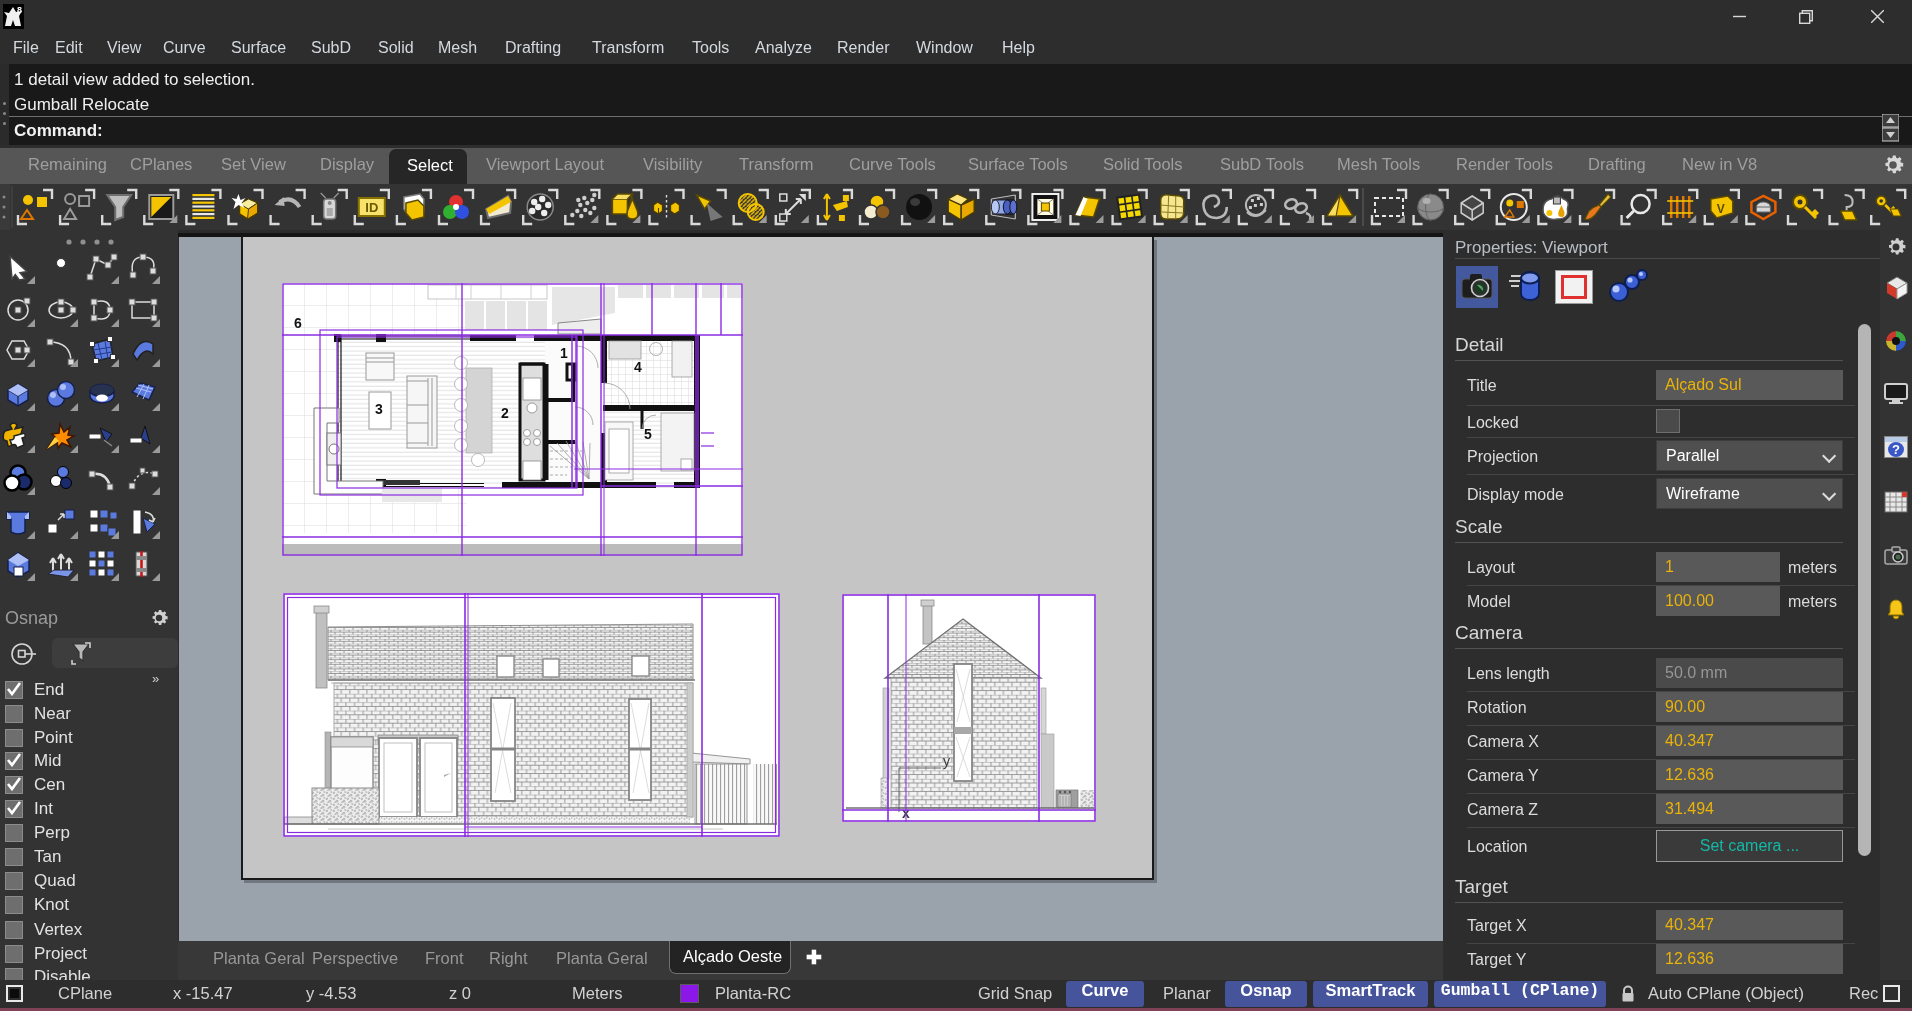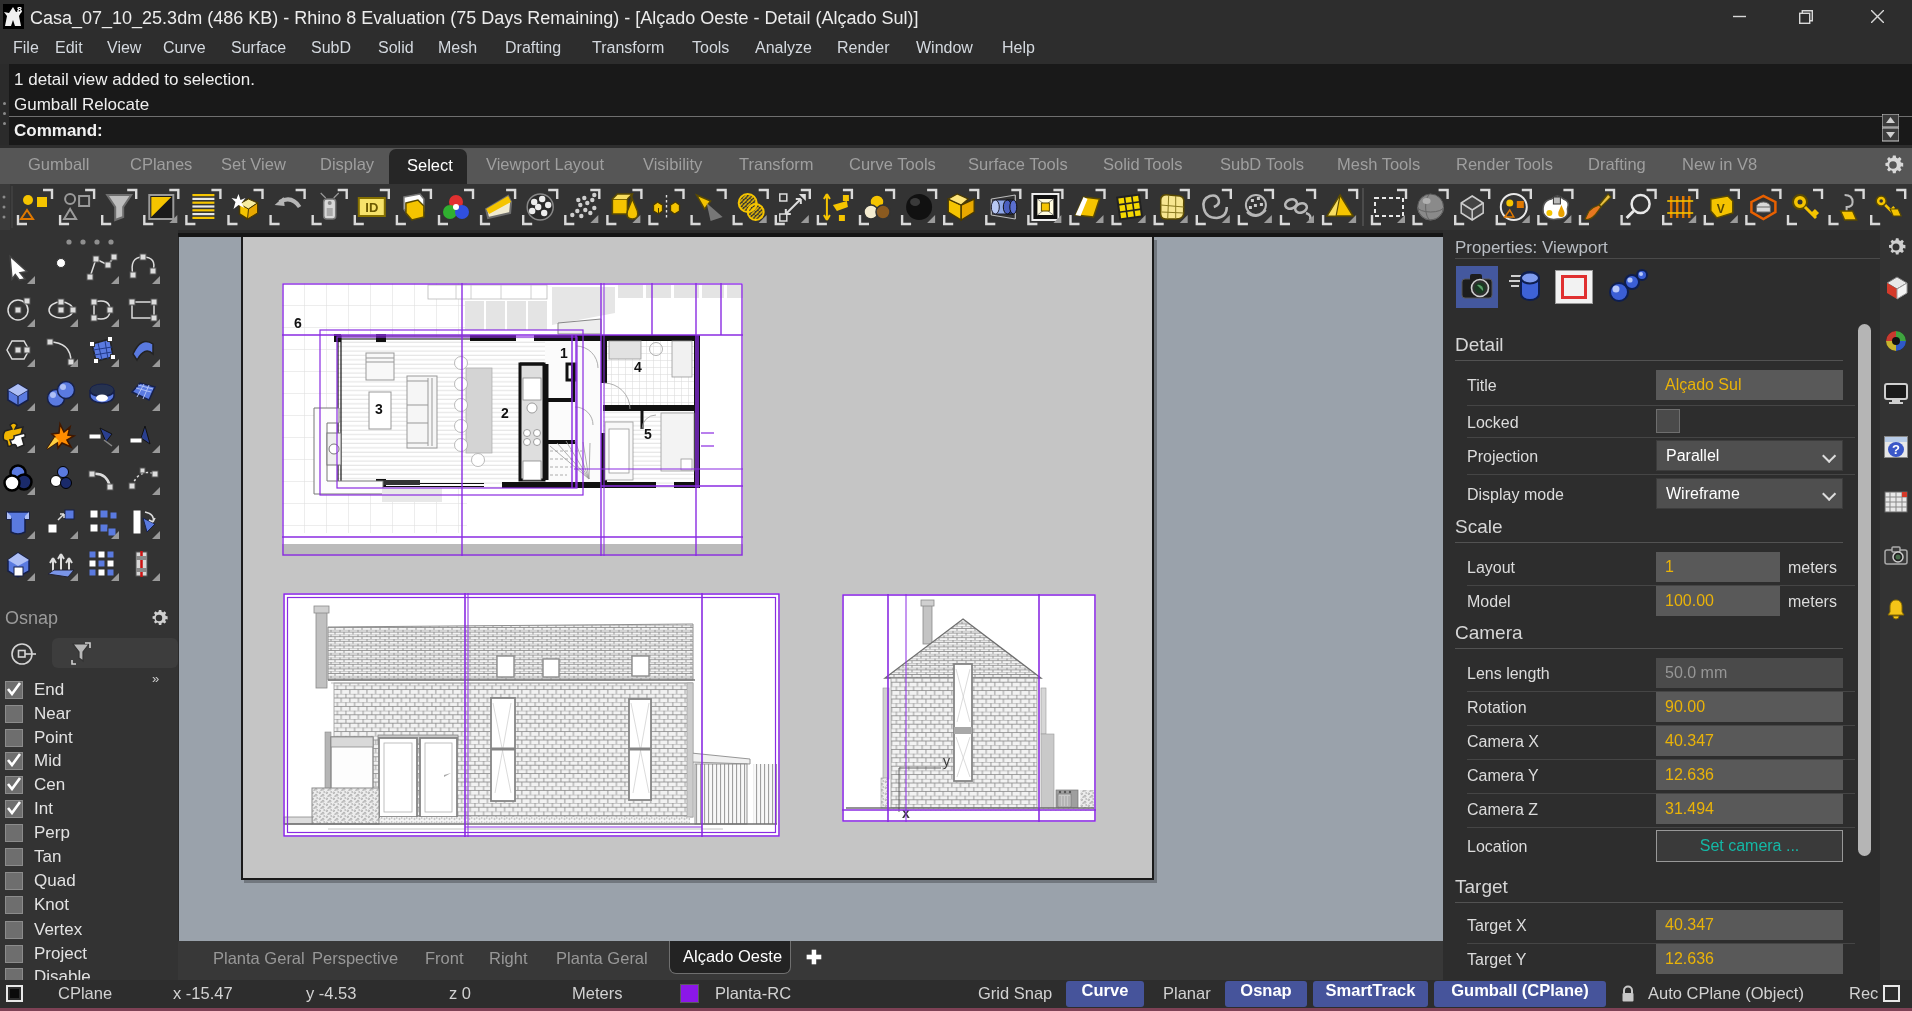--- a/index.html
+++ b/index.html
@@ -60,21 +60,20 @@
 .sbbtn { position:absolute; top:1px; height:26px; border-radius:3px; background:#46549b; color:#fff; font-weight:bold; text-align:center; font-size:16.5px; }
 #maroon { position:absolute; left:0; top:1008px; width:1912px; height:3px; background:#7e4155; }
 </style>
 </head>
 <body>
 <div id="titlebar">
   <div id="rhicon"><svg width="21" height="25" viewBox="0 0 21 25">
         <path d="M2 22 L4 12 L1 8 L6 9 L10 3 L13 8 L19 7 L16 12 L18 22 L12 22 L10 16 L8 22 Z" fill="#f0f0f0"></path>
         <text x="14" y="9" font-size="9" fill="#fff" font-family="Liberation Sans" font-weight="bold">8</text>
       </svg></div>
-  <div id="title-txt">Casa_07_10_25.3dm (486 KB) - Rhino 8 Evaluation (75 Days Remaining) - [Alçado Oeste - Detail (Alçado Sul)]</div>
   <div id="winbtns">
     <div class="winbtn" style="right:150px;"><svg width="13" height="13" viewBox="0 0 13 13" style="margin-top:10px">
           <line x1="0" y1="6.5" x2="13" y2="6.5" stroke="#d8d8d8" stroke-width="1.4"></line>
         </svg></div>
     <div class="winbtn" style="right:83px;"><svg width="14" height="14" viewBox="0 0 14 14" style="margin-top:10px">
           <rect x="0.7" y="3.3" width="10" height="10" fill="none" stroke="#d8d8d8" stroke-width="1.4"></rect>
           <path d="M3.3 3.3 L3.3 0.7 L13.3 0.7 L13.3 10.7 L10.7 10.7" fill="none" stroke="#d8d8d8" stroke-width="1.4"></path>
         </svg></div>
     <div class="winbtn" style="right:12px;"><svg width="13" height="13" viewBox="0 0 13 13" style="margin-top:10px">
           <path d="M0 0 L13 13 M13 0 L0 13" stroke="#d8d8d8" stroke-width="1.4"></path>
@@ -109,21 +108,21 @@
   <div id="cmdsep"></div>
   <div id="cmdprompt">Command:</div>
   <div id="cmdscroll"><svg width="17" height="28" viewBox="0 0 17 28">
         <rect x="0" y="0" width="17" height="13" fill="#3c3c3c" stroke="#cfcfcf"></rect>
         <rect x="0" y="14" width="17" height="13" fill="#3c3c3c" stroke="#cfcfcf"></rect>
         <path d="M4 9 L8.5 3 L13 9 Z" fill="#cfcfcf"></path>
         <path d="M4 18 L13 18 L8.5 24 Z" fill="#cfcfcf"></path>
       </svg></div>
 </div>
 <div id="tabbar">
-  <span class="ttab" style="left:28px">Gumball</span>
+  <span class="ttab" style="left:28px">Remaining</span>
   <span class="ttab" style="left:130px">CPlanes</span>
   <span class="ttab" style="left:221px">Set View</span>
   <span class="ttab" style="left:320px">Display</span>
   <div id="seltab">
       <span>Select</span>
     </div>
   <span class="ttab" style="left:486px">Viewport Layout</span>
   <span class="ttab" style="left:643px">Visibility</span>
   <span class="ttab" style="left:739px">Transform</span>
   <span class="ttab" style="left:849px">Curve Tools</span>
@@ -1244,21 +1243,21 @@
   <span class="sbitem" style="left:306px">y -4.53</span>
   <span class="sbitem" style="left:449px">z 0</span>
   <span class="sbitem" style="left:572px">Meters</span>
   <div class="sbitem" style="left:680px;width:19px;height:19px;background:#8b17e8;border:1px solid #5a5a5a;top:4px"></div>
   <span class="sbitem" style="left:715px">Planta-RC</span>
   <span class="sbitem" style="left:978px">Grid Snap</span>
   <div class="sbbtn" style="left:1066px;width:78px;">Curve</div>
   <span class="sbitem" style="left:1163px">Planar</span>
   <div class="sbbtn" style="left:1225px;width:82px;">Osnap</div>
   <div class="sbbtn" style="left:1313px;width:115px;">SmartTrack</div>
-  <div class="sbbtn" style="left:1434px;width:172px;">Gumball (CPlane)</div>
+  <div class="sbbtn" style="left:1434px;width:172px;font-family:Liberation Mono, monospace;">Gumball (CPlane)</div>
   <svg class="sbitem" style="left:1620px;top:5px;position:absolute" width="16" height="18" viewBox="0 0 16 18">
       <path d="M4 8 V5.5 A4 4 0 0 1 12 5.5 V8" fill="none" stroke="#c8c8c8" stroke-width="2"></path>
       <rect x="2.5" y="8" width="11" height="8.5" rx="1" fill="#c8c8c8"></rect>
     </svg>
   <span class="sbitem" style="left:1648px">Auto CPlane (Object)</span>
   <span class="sbitem" style="left:1849px">Rec</span>
   <div class="sbitem" style="left:1883px;width:17px;height:17px;border:2px solid #e8e8e8;background:#2d2d2d;top:5px"></div>
 </div>
 <div id="maroon"></div>
 

